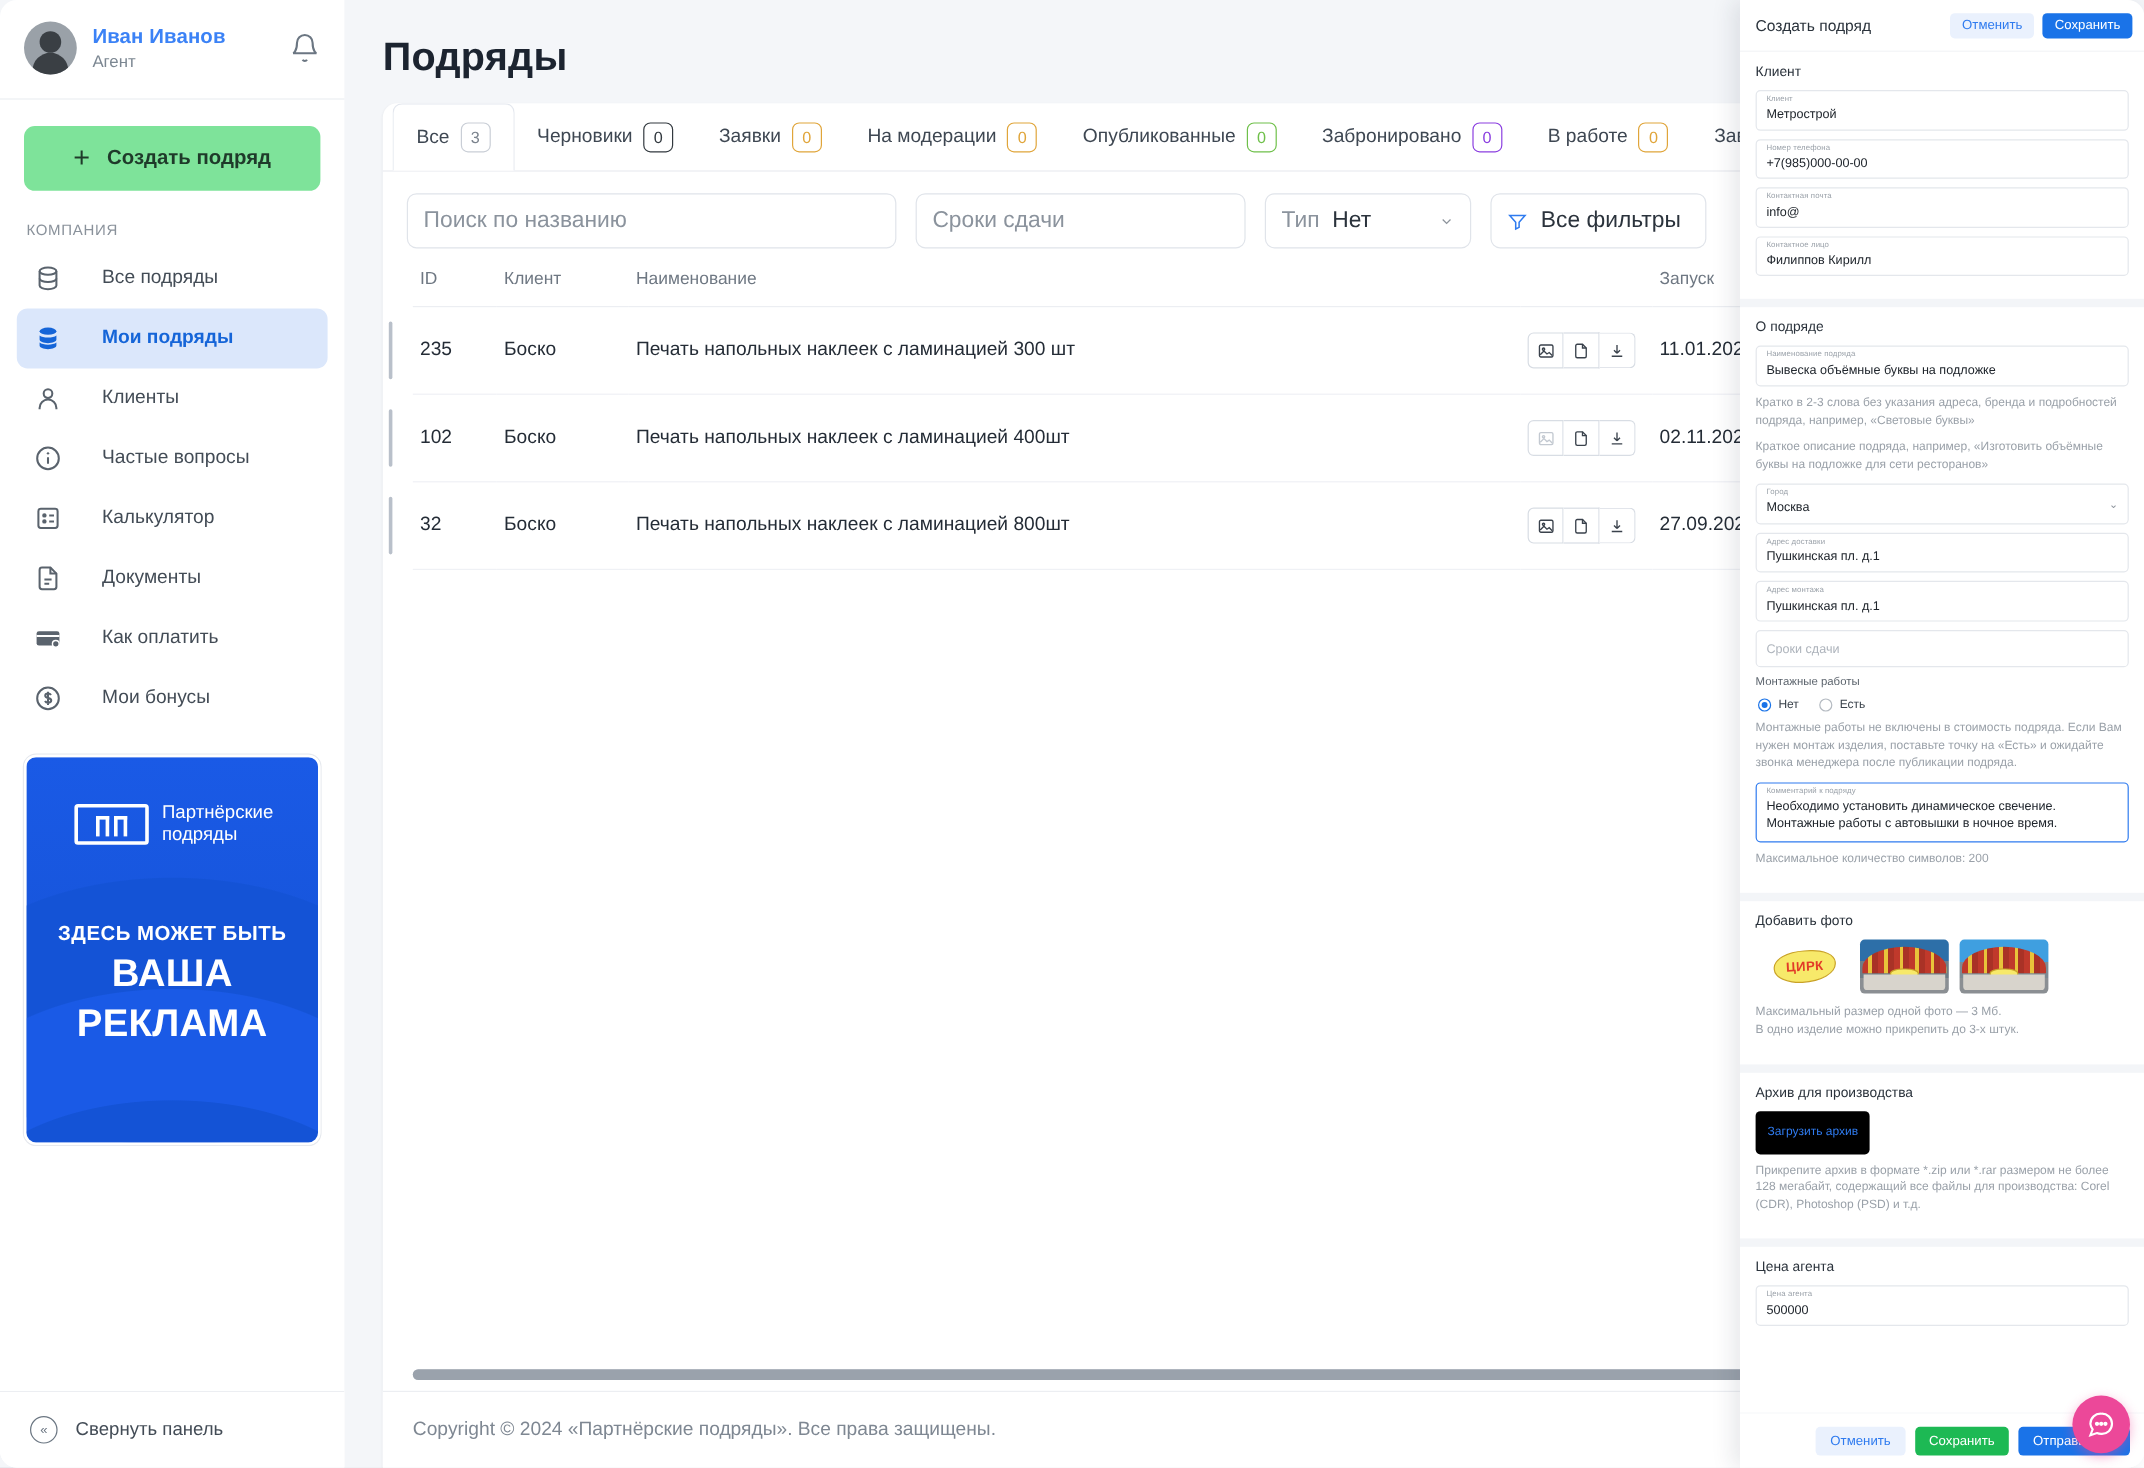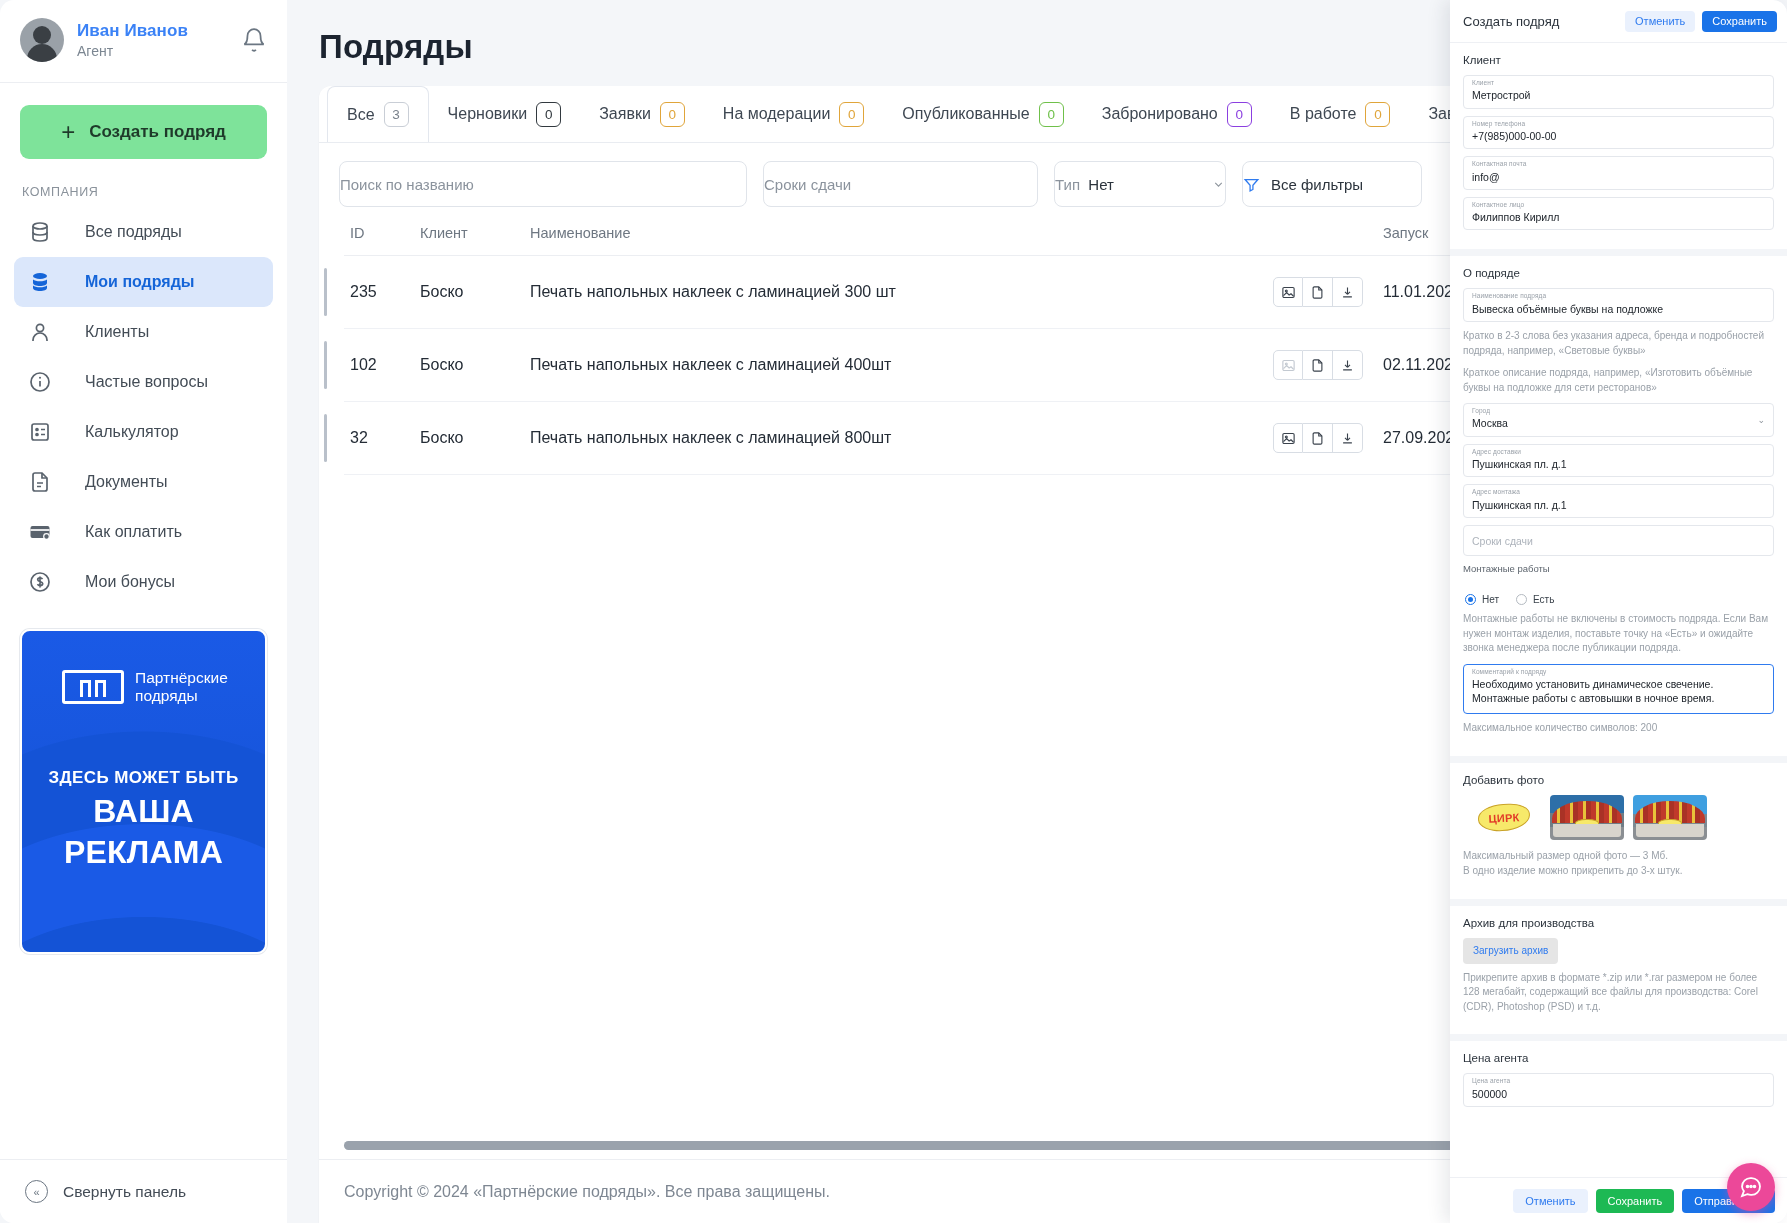--- a/index.html
+++ b/index.html
@@ -168,22 +168,22 @@
   .tab .count.orange { border-color:#e0a53a; color:#e0a53a; }
   .tab .count.green { border-color:#6fc04a; color:#6fc04a; }
   .tab .count.purple { border-color:#8b3fe0; color:#8b3fe0; }
 
   .filters {
     display: flex; gap: 16px; align-items: center;
     padding: 18px 20px 14px 20px;
   }
   .fld {
     height: 46px; border: 1px solid #e0e4ea; border-radius: 8px;
-    display: flex; align-items: center; padding: 0 0;
-    font-size: 15px; color: #8b939d; background: #fff;
+    display: flex; align-items: center; padding: 0 13px;
+    font-size: 19px; color: #8b939d; background: #fff;
   }
   .fld.search { width: 408px; }
   .fld.dates { width: 275px; }
   .fld.type { width: 172px; justify-content: space-between; color:#2b333c; gap:8px;}
   .fld.type .lbl { color:#8b939d; }
   .fld.filters-btn { width: 180px; gap: 11px; color:#2b333c; }
 
   table { width: 100%; border-collapse: collapse; table-layout: fixed; }
   thead th {
     text-align: left; font-size: 14.5px; color: #6e7782; font-weight: 400;
@@ -270,21 +270,21 @@
   .ffield .flabel { font-size: 6.5px; color: #9aa1a9; letter-spacing:.1px; line-height:1.3; }
   .ffield .fvalue { font-size: 10.5px; color: #20262d; line-height: 1.35; margin-top:1px; }
   .ffield .fvalue.ph { color: #aeb4bc; }
   .ffield .chev { position:absolute; right:8px; top:50%; transform:translateY(-50%); color:#8d949c; font-size:9px;}
   .hint { font-size: 10px; color: #9aa1a9; line-height: 1.45; margin: 2px 0 8px 0; }
   .radio-row { display:flex; align-items:center; gap: 17px; margin: 3px 0 7px 2px; }
   .radio { display:flex; align-items:center; gap:6px; font-size:10px; color:#3b434c; cursor:pointer;}
   .rdot { width:11px; height:11px; border-radius:50%; border:1.4px solid #b4bac1; display:flex; align-items:center; justify-content:center;}
   .rdot.on { border-color:#1a73e8; }
   .rdot.on::after { content:""; width:5px; height:5px; border-radius:50%; background:#1a73e8; }
-  .sublabel { font-size: 9.5px; color:#5c646d; margin-bottom:20px; }
+  .sublabel { font-size: 9.5px; color:#5c646d; margin-bottom:8px; }
 
   .photos { display:flex; gap: 9px; align-items:center; margin: 6px 0 9px 4px; }
   .ph-thumb { width: 74px; height: 45px; border-radius: 4px; overflow:hidden; position:relative; cursor:pointer;}
   .ph1 { background:#fff; border:0; display:flex; align-items:center; justify-content:center;}
   .ph1 .blob {
     width: 52px; height: 27px; background:#f7e96a;
     border:1.4px solid #c9a227; border-radius: 50% 40% 55% 45%;
     display:flex; align-items:center; justify-content:center;
     font-size: 11px; font-weight:700; color:#e23b28; letter-spacing:.3px;
     transform: rotate(-3deg);
@@ -300,22 +300,22 @@
   .ph-circus .base {
     position:absolute; left:3px; right:3px; bottom:3px; height:13px; background:#d8d4cc; border-radius:0 0 3px 3px;
   }
   .ph-circus .sign {
     position:absolute; left:50%; top:24px; transform:translateX(-50%);
     width:24px; height:9px; background:#f7e96a; border-radius:45%; border:1px solid #c9a227;
   }
   .ph-circus.blue { background: linear-gradient(180deg,#3f9fe0 0 42%, #7d8a93 42% 72%, #8b8f93 72% 100%); }
 
   .upload-btn {
-    background:#e5e5e5; color:#2f7bef; border:none; border-radius:4px;
-    height: 26px; padding: 0 10px; font-size: 10px; cursor:pointer; font-family:inherit;
+    background:#000000; color:#2f7bef; border:none; border-radius:4px;
+    height: 36px; padding: 0 10px; font-size: 10px; cursor:pointer; font-family:inherit;
     display:inline-flex; align-items:center;
   }
   .rp-foot {
     border-top: 1px solid #eef0f4;
     height: 46px; display:flex; align-items:center; justify-content:flex-end;
     gap: 8px; padding: 0 12px;
     flex: 0 0 46px;
     background:#fff;
     border-radius: 0 0 14px 0;
   }

